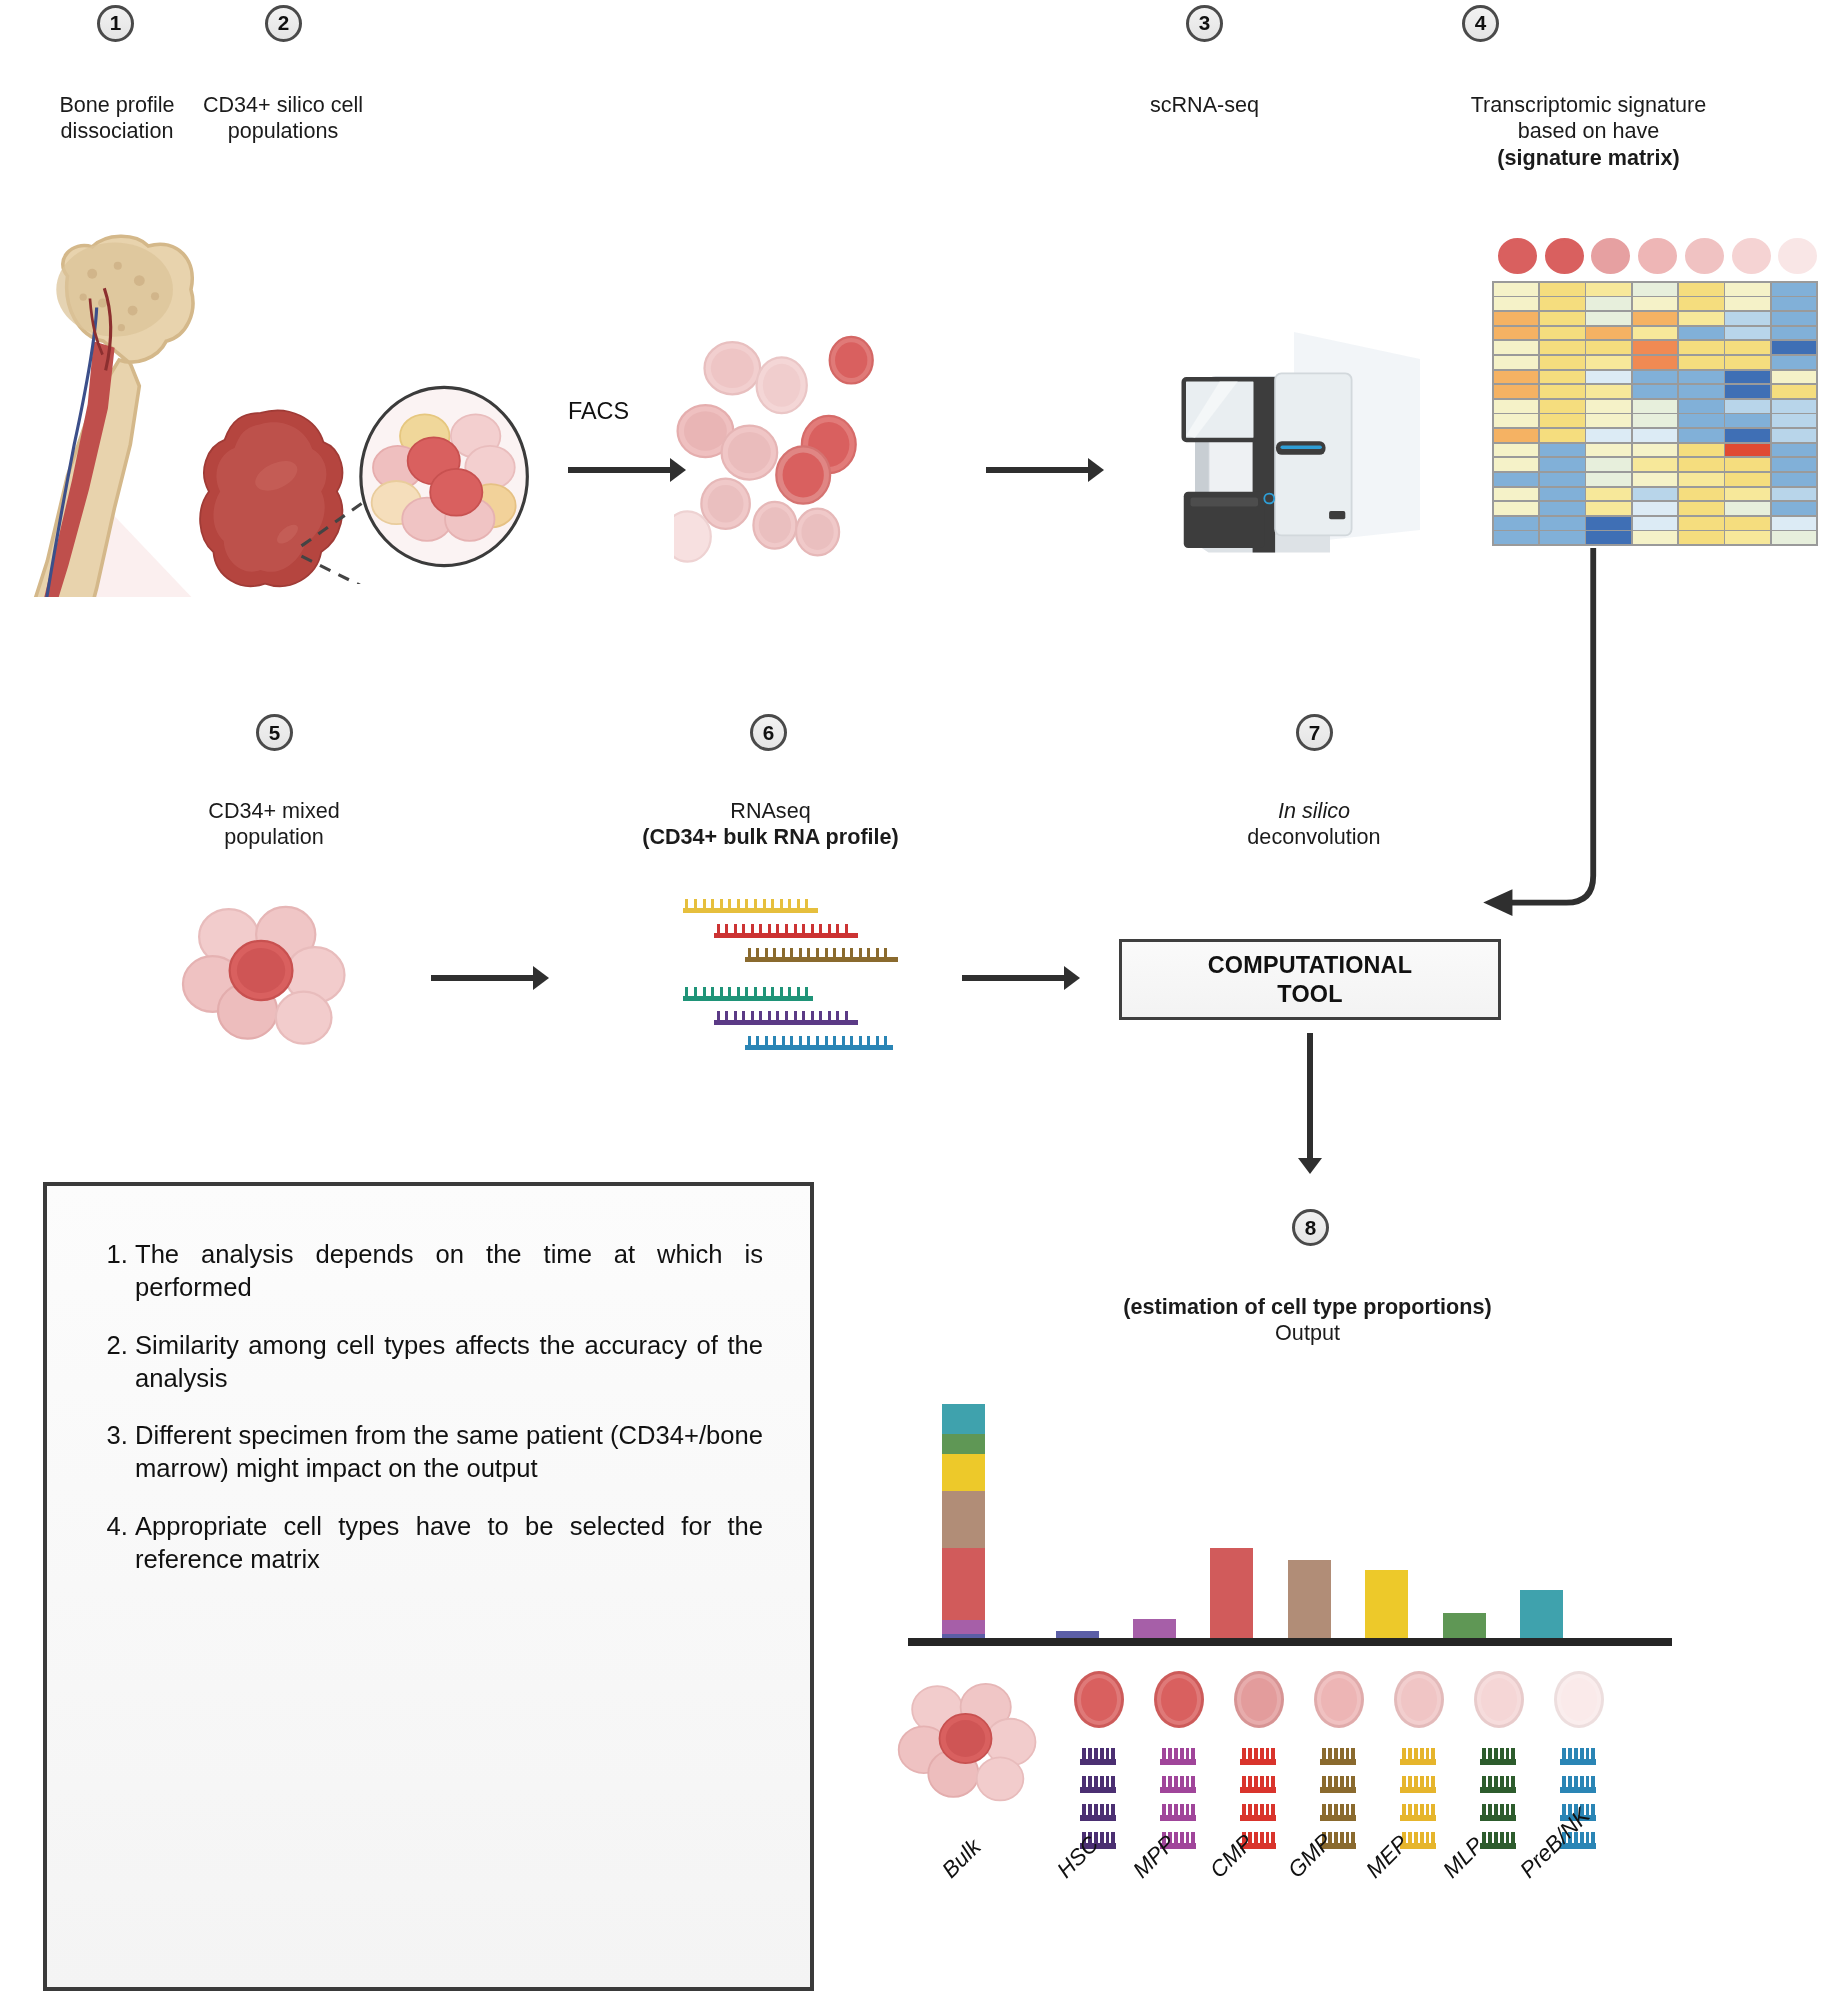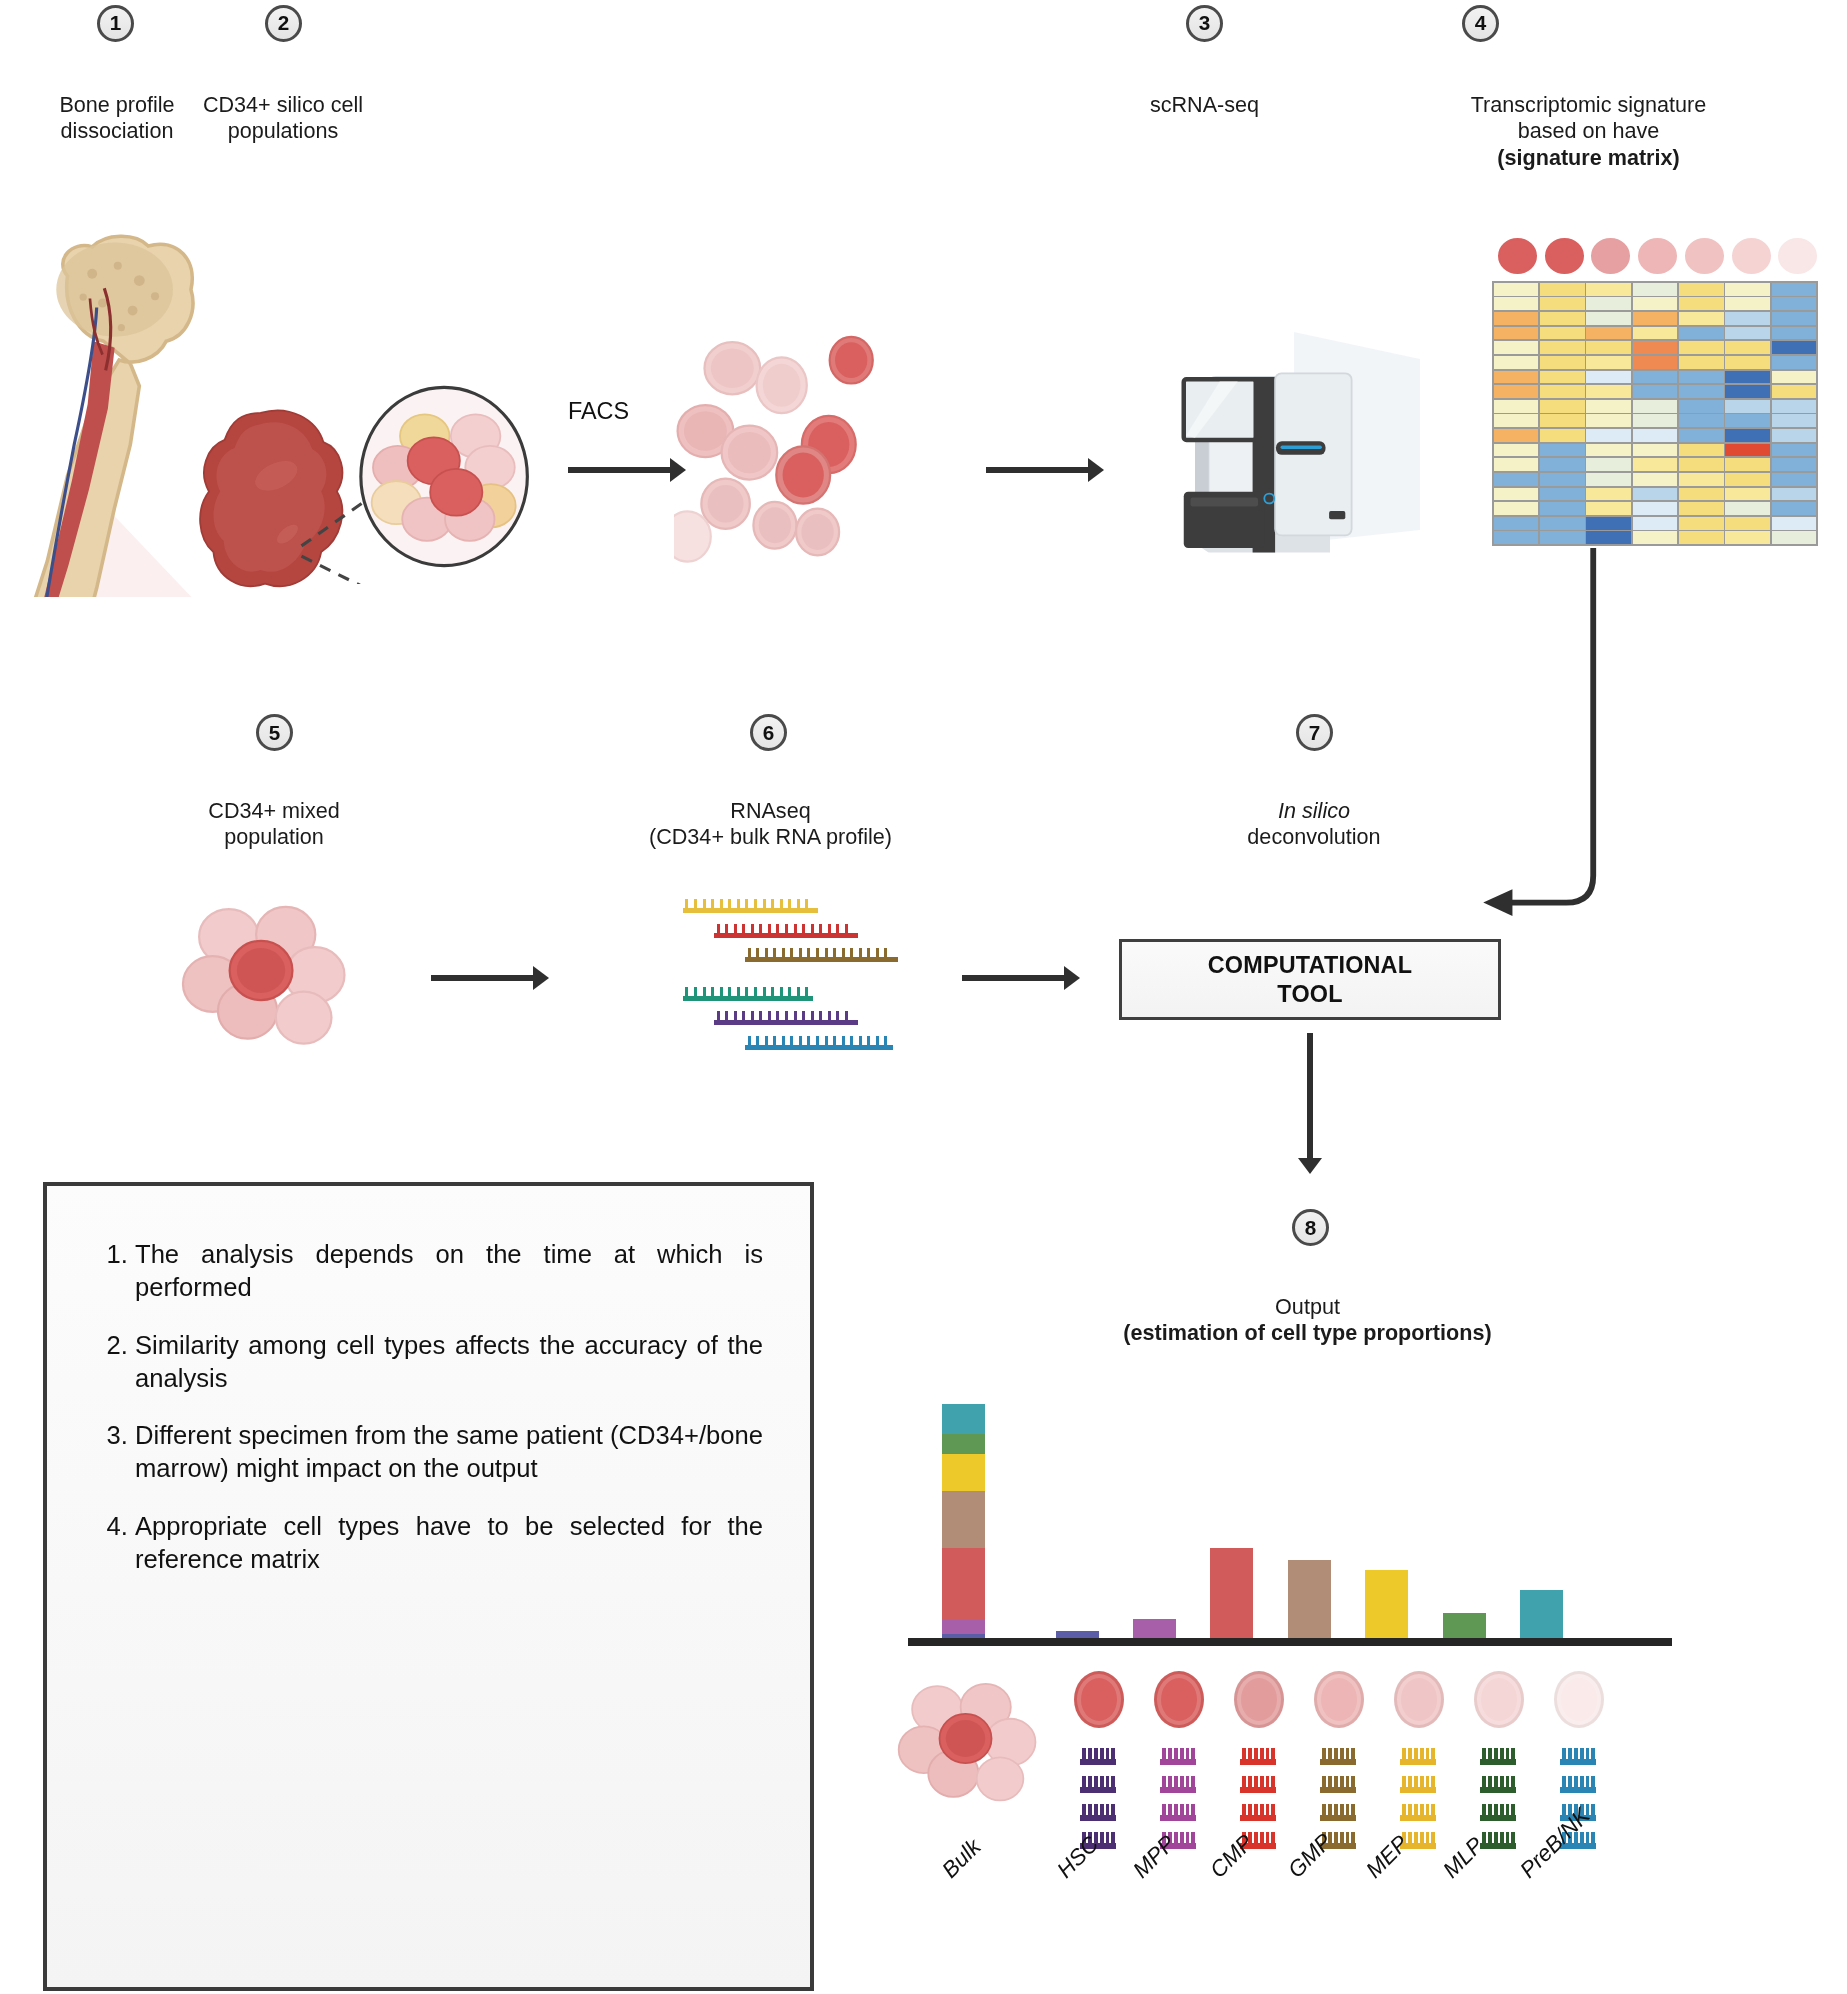--- a/index.html
+++ b/index.html
@@ -374,21 +374,21 @@
   </svg>
 </div>
 
 <div class="arrow-h" style="left:431px;top:975px;width:103px;"></div>
 
 <div class="abs" style="left:750px;top:714px;">
   <div class="step-badge">6</div>
 </div>
 <div class="abs cap" style="left:575px;top:798px;width:391px;">
   <div>RNAseq</div>
-  <div style="font-weight:400;">(CD34+ bulk RNA profile)</div>
+  <div style="font-weight:700;">(CD34+ bulk RNA profile)</div>
 </div>
 
 <div class="abs" id="rna-strands" style="left:669px;top:899px;width:234px;height:153px;">
     <div class="strand" style="left: 13.5px; top: 0px; width: 135px; height: 14.4px;">
       <div class="bb" style="background:#e6bf3d"></div>
       <div class="base" style="left:2.7px;height:11.7px;background:#e6bf3d"></div>
       <div class="base" style="left:11.2px;height:11.7px;background:#e6bf3d"></div>
       <div class="base" style="left:20px;height:11.7px;background:#e6bf3d"></div>
       <div class="base" style="left:28px;height:11.7px;background:#e6bf3d"></div>
       <div class="base" style="left:37px;height:11.7px;background:#e6bf3d"></div>
@@ -517,22 +517,22 @@
     <div>TOOL</div>
   </div>
 </div>
 
 <div class="arrow-v" style="left:1307px;top:1033px;height:126px;"></div>
 
 <div class="abs" style="left:1292px;top:1209px;">
   <div class="step-badge">8</div>
 </div>
 <div class="abs cap" style="left:1020px;top:1294px;width:575px;">
+  <div style="font-weight:700;">(estimation of cell type proportions)</div>
   <div>Output</div>
-  <div style="font-weight:700;">(estimation of cell type proportions)</div>
 </div>
 
 <div class="abs" id="chart" style="left:908px;top:1388px;width:773px;height:265px;">
   <div id="bars" style="position:absolute;left:0;top:0;width:773px;height:252px;">
       <div class="bar" style="left: 34px; width: 43px;">
         <div class="seg" style="height: 30px; background: rgb(63, 162, 173);"></div>
         <div class="seg" style="height: 20px; background: rgb(95, 151, 85);"></div>
         <div class="seg" style="height: 37px; background: rgb(237, 201, 42);"></div>
         <div class="seg" style="height: 57px; background: rgb(177, 141, 119);"></div>
         <div class="seg" style="height: 72px; background: rgb(209, 91, 91);"></div>

